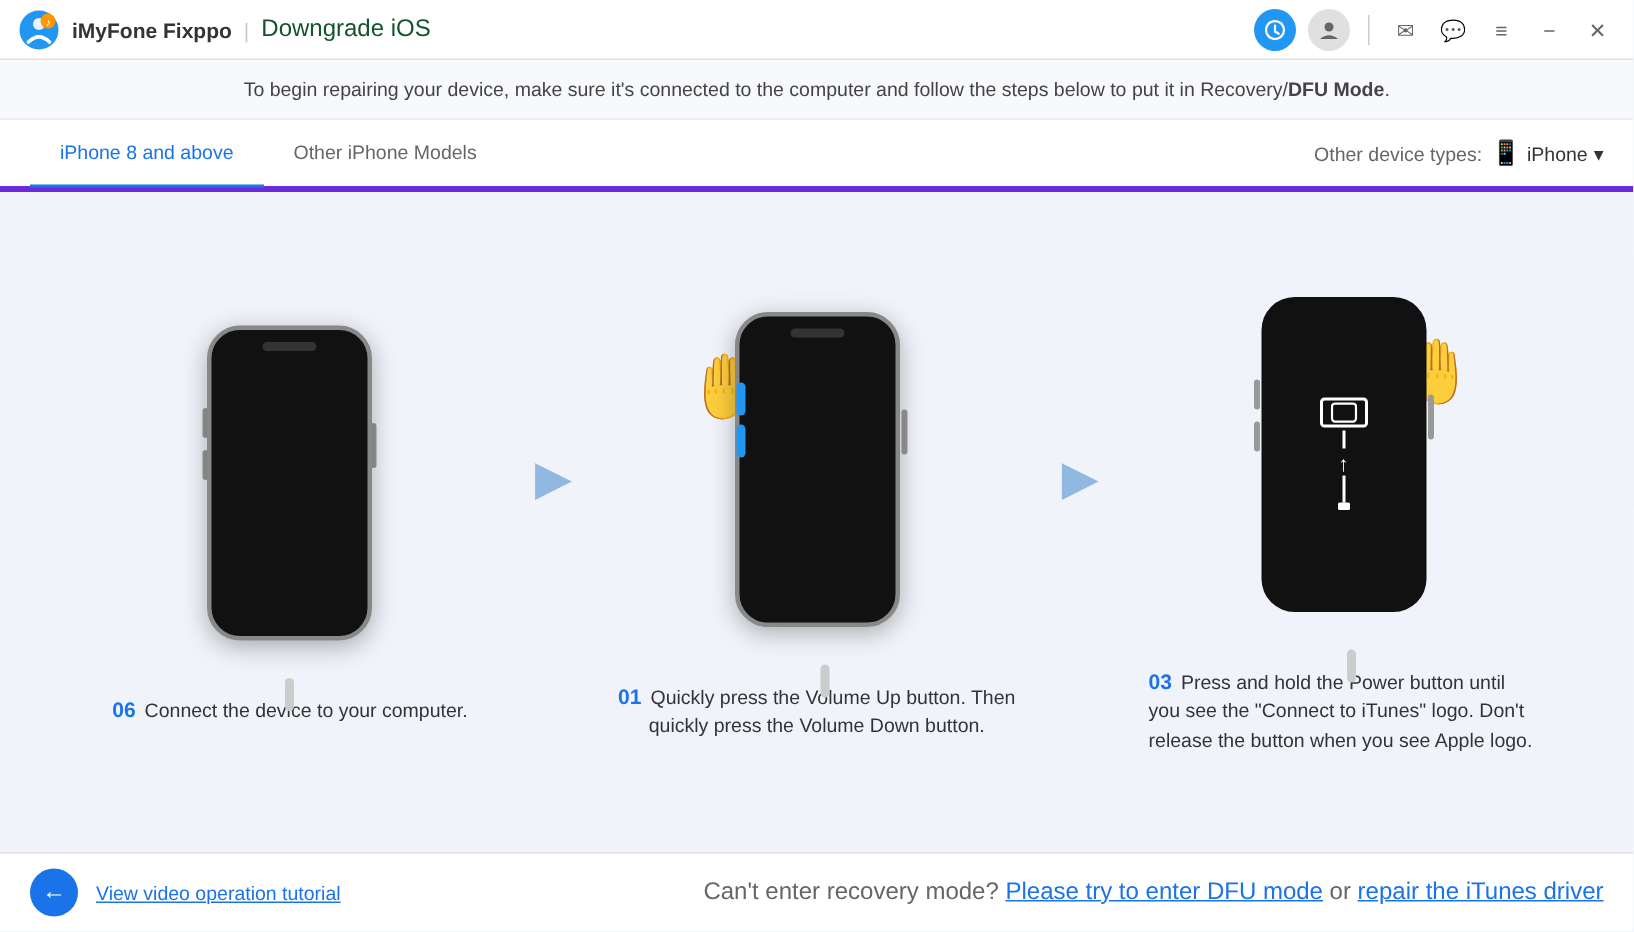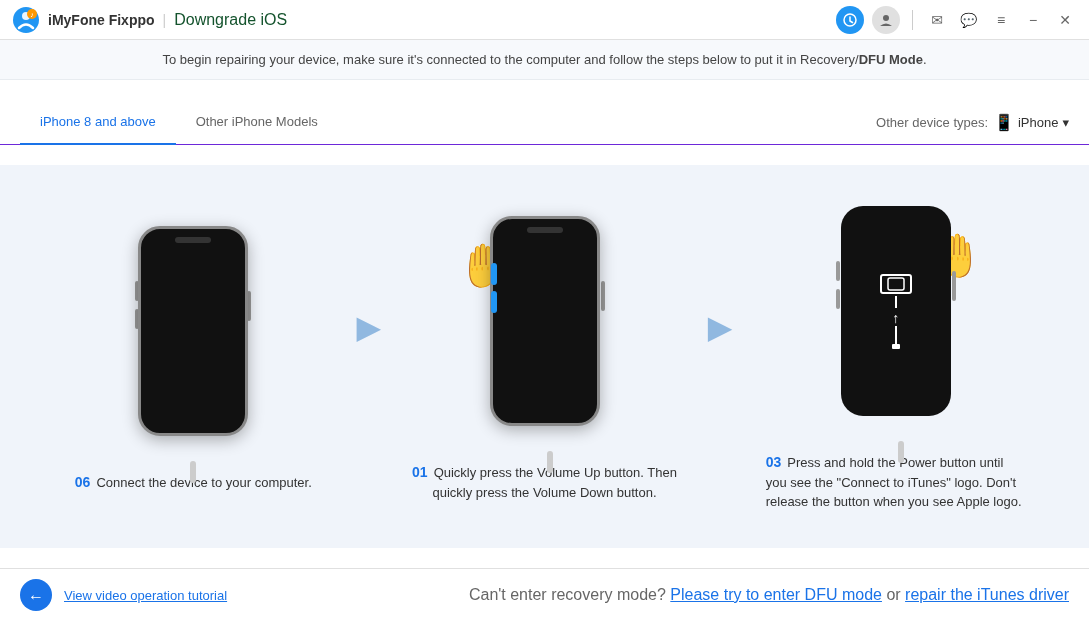--- a/index.html
+++ b/index.html
@@ -82,40 +82,39 @@
     }
 
     
     .main-content {
       flex: 1;
       background: #fff;
       margin: 0;
       display: flex;
       flex-direction: column;
       overflow: hidden;
-      gap: 20px;
     }
 
     
     .notice-bar {
       background: #f7f9fc;
       border-bottom: 1px solid #e8ecf0;
       padding: 12px 20px;
       font-size: 13px;
       color: #444;
       text-align: center;
       flex-shrink: 0;
     }
     .notice-bar strong { font-weight: 700; }
 
     
     .tabs-row {
       display: flex;
       align-items: center;
-      border-bottom: 1px solid #6d28d9;
+      border-bottom: 4px solid #6d28d9;
       padding: 0 20px;
       flex-shrink: 0;
       background: #fff;
     }
     .tab {
       padding: 14px 20px;
       font-size: 13px;
       color: #666;
       cursor: pointer;
       border-bottom: 2px solid transparent;

